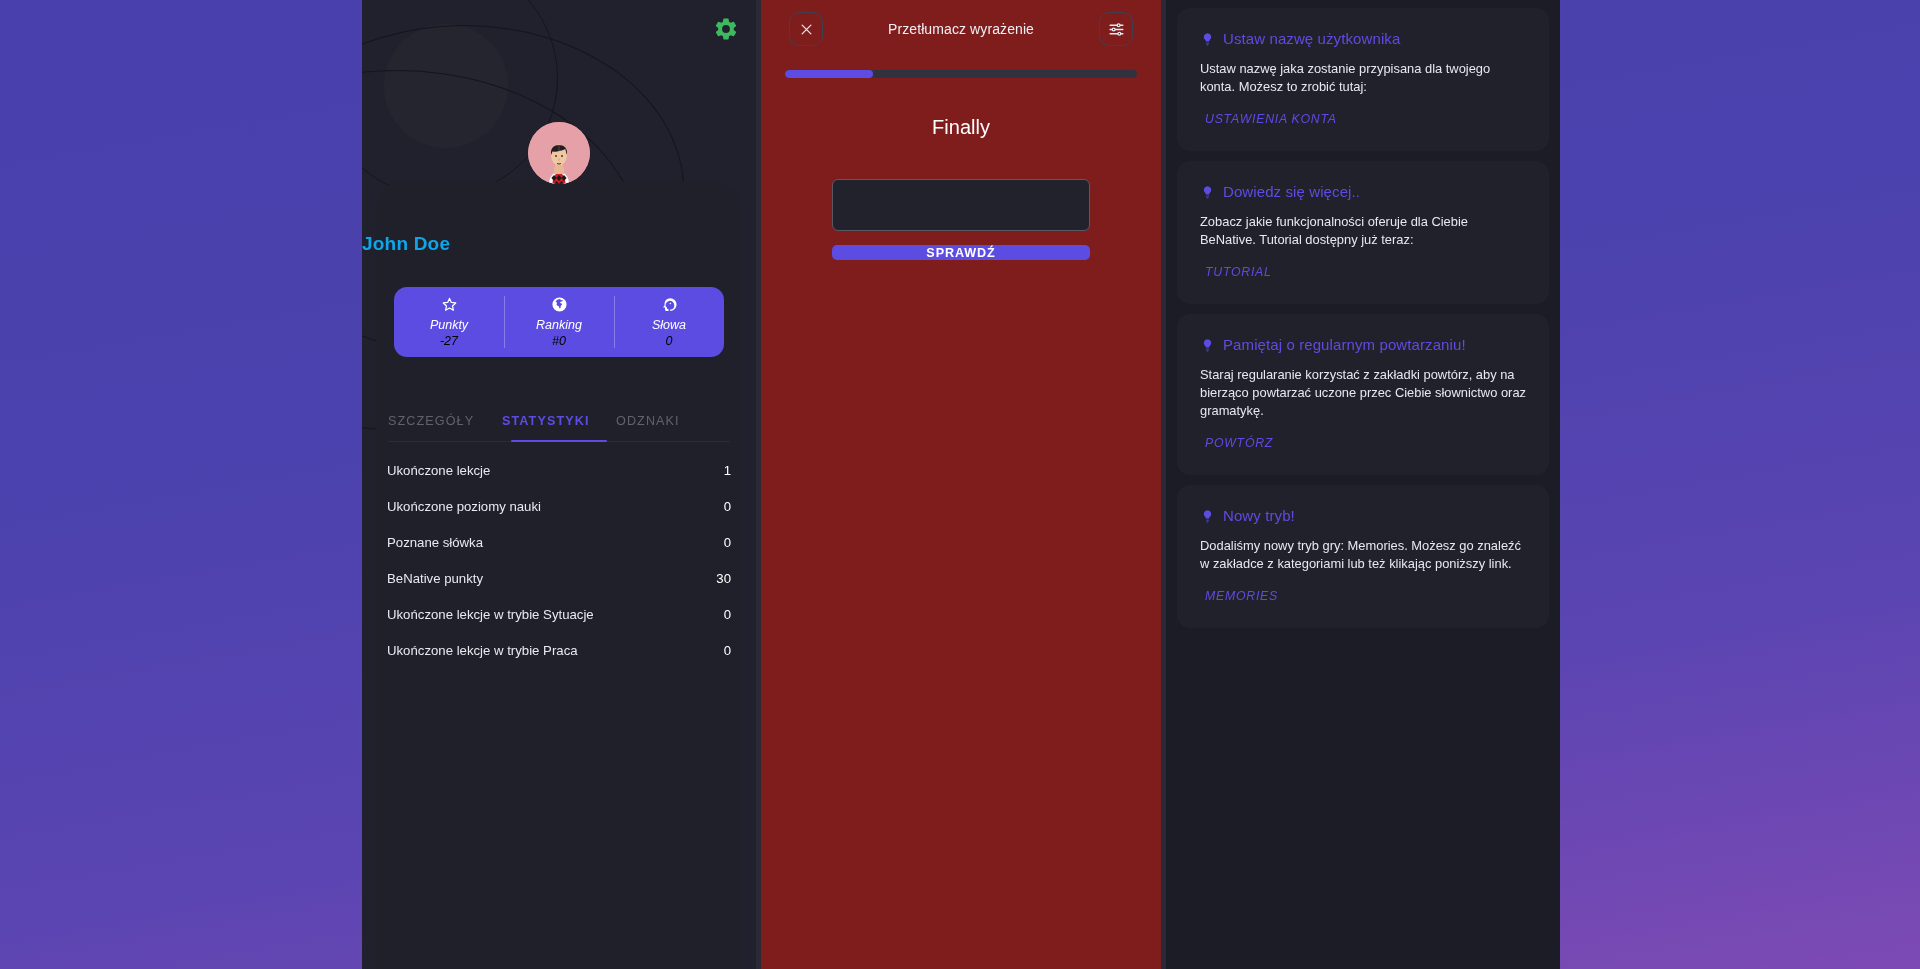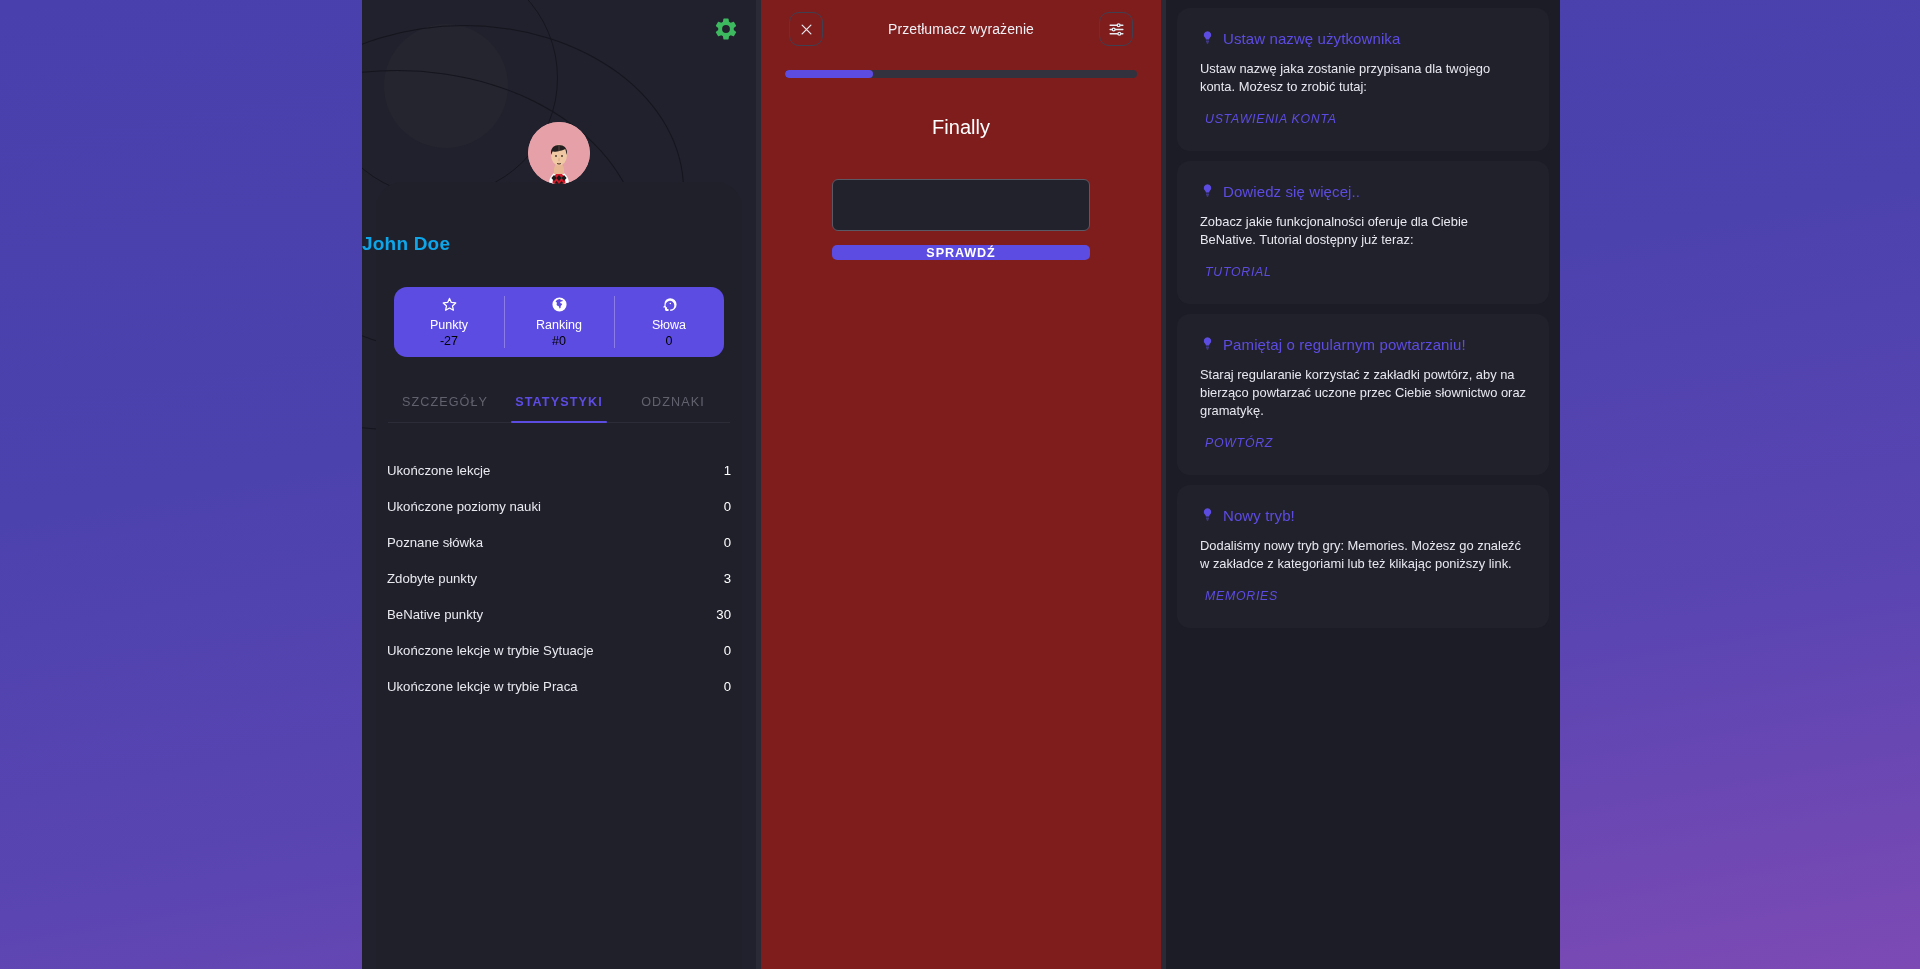--- a/index.html
+++ b/index.html
@@ -137,20 +137,21 @@
     z-index: 4;
   }
   .stat-cell {
     flex: 1;
     display: flex;
     flex-direction: column;
     align-items: center;
     justify-content: center;
     gap: 1px;
     position: relative;
+    font-style: italic;
   }
   .stat-cell + .stat-cell::before {
     content: "";
     position: absolute;
     left: 0;
     top: 9px;
     bottom: 9px;
     width: 1px;
     background: rgba(255,255,255,.28);
   }
@@ -162,28 +163,28 @@
     position: absolute;
     left: 26px;
     right: 26px;
     top: 395px;
     display: flex;
     z-index: 4;
     border-bottom: 1px solid #2c2c38;
   }
   .tab {
     flex: 1;
-    text-align: center;
     font-size: 12.6px;
     letter-spacing: 1.1px;
     padding-bottom: 13px;
     color: #62626f;
     font-weight: normal;
     cursor: pointer;
     position: relative;
+    margin-top: 19px;
   }
   .tab.active {
     color: #5d4ce2;
     font-weight: bold;
   }
   .tab.active::after {
     content: "";
     position: absolute;
     left: 9px;
     right: 9px;
@@ -309,21 +310,21 @@
     overflow: hidden;
   }
   .tip-card {
     background: #21212c;
     border-radius: 13px;
     padding: 22px 23px 24px 23px;
     margin-bottom: 10px;
   }
   .tip-head {
     display: flex;
-    align-items: flex-start;
+    align-items: flex-end;
     gap: 8px;
     margin-bottom: 13px;
   }
   .tip-title {
     font-size: 15px;
     color: #5d4ce2;
     letter-spacing: .1px;
   }
   .tip-body {
     font-size: 12.9px;
@@ -433,24 +434,20 @@
       </div>
       <div class="stat-row">
         <span>Ukończone poziomy nauki</span>
         <span class="stat-row-value">0</span>
       </div>
       <div class="stat-row">
         <span>Poznane słówka</span>
         <span class="stat-row-value">0</span>
       </div>
       <div class="stat-row">
-        <span>Zdobyte punkty</span>
-        <span class="stat-row-value">3</span>
-      </div>
-      <div class="stat-row">
         <span>BeNative punkty</span>
         <span class="stat-row-value">30</span>
       </div>
       <div class="stat-row">
         <span>Ukończone lekcje w trybie Sytuacje</span>
         <span class="stat-row-value">0</span>
       </div>
       <div class="stat-row">
         <span>Ukończone lekcje w trybie Praca</span>
         <span class="stat-row-value">0</span>

